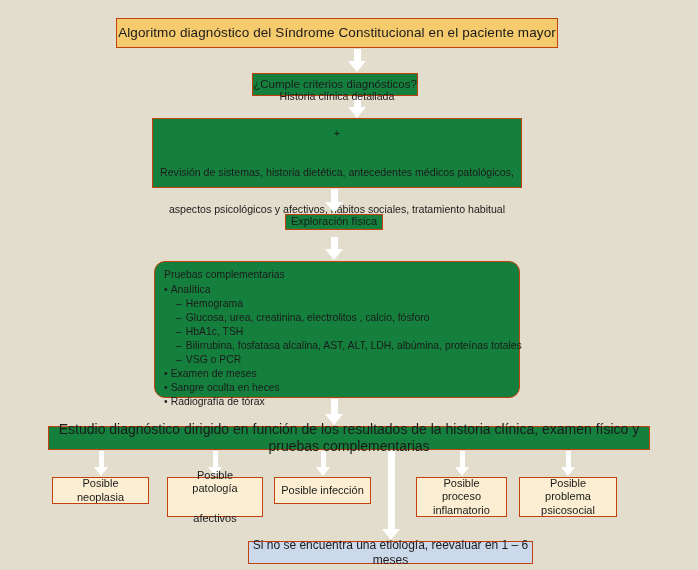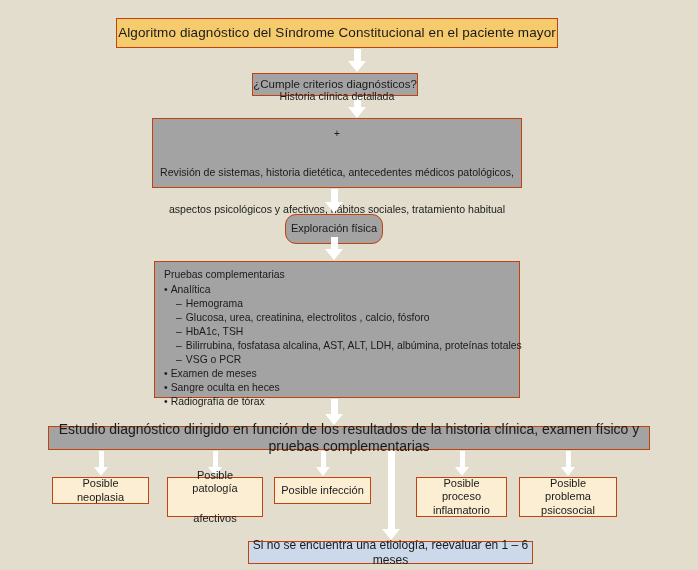--- a/index.html
+++ b/index.html
@@ -31,21 +31,21 @@
     justify-content: center;
     text-align: center;
     line-height: 1.22;
   }
   .box.left-align {
     align-items: flex-start;
     text-align: left;
   }
 
   .fill-gold  { background: #f6cb6e; }
-  .fill-green { background: #a3a3a3; }
+  .fill-green { background: #15803d; }
   .fill-cream { background: #fbeed2; }
   .fill-blue  { background: #ccd9ea; }
 
   
   .title-box {
     left: 116px;
     top: 18px;
     width: 442px;
     height: 30px;
     font-size: 13.5px;
@@ -72,34 +72,34 @@
     gap: 24px;
   }
   .history-box .hline { display: block; }
   .history-box .hplus { display: block; font-size: 10px; margin: 1px 0 2px; }
 
   
   .exploration-box {
     left: 285px;
     top: 214px;
     width: 98px;
-    height: 30px;
+    height: 16px;
     font-size: 11px;
-    border-radius: 11px;
   }
 
   
   .tests-box {
     left: 154px;
     top: 261px;
     width: 366px;
     height: 137px;
     font-size: 10.4px;
     padding: 7px 0 6px 9px;
     justify-content: flex-start;
+    border-radius: 11px;
   }
   .tests-box .t-head { margin-bottom: 1.5px; }
   .tests-box ul { list-style: none; margin: 0; padding: 0; width: 100%; }
   .tests-box li { line-height: 1.34; white-space: nowrap; }
   .tests-box li.l1::before { content: "\2022"; margin-right: 3px; }
   .tests-box li.l2 { padding-left: 12px; }
   .tests-box li.l2::before { content: "\2013"; margin-right: 4px; }
 
   
   .study-box {

